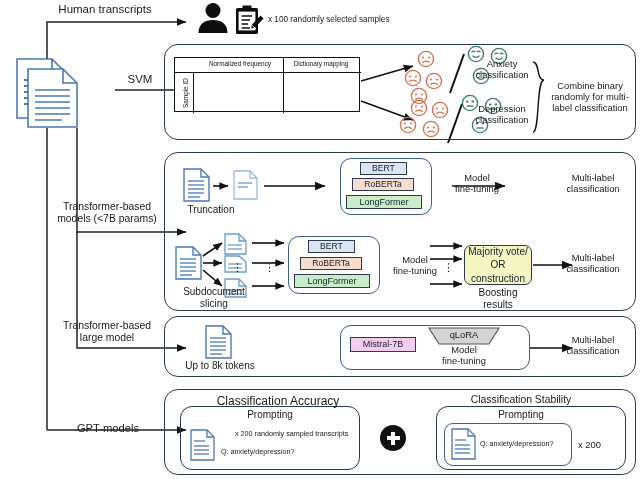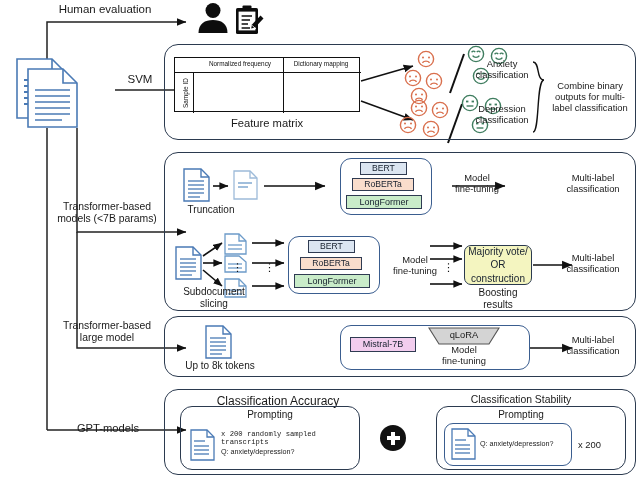--- a/index.html
+++ b/index.html
@@ -179,21 +179,21 @@
         <line x1="21" y1="34" x2="56" y2="34"></line>
         <line x1="21" y1="40" x2="56" y2="40"></line>
         <line x1="21" y1="46" x2="56" y2="46"></line>
         <line x1="21" y1="52" x2="56" y2="52"></line>
         <line x1="21" y1="58" x2="56" y2="58"></line>
         <line x1="21" y1="64" x2="48" y2="64"></line>
       </g>
     </svg>
   </div>
 
-  <div class="lbl" style="left:30px; top:3px; width:150px; font-size:11.5px;">Human evaluation</div>
+  <div class="lbl" style="left:30px; top:3px; width:150px; font-size:11.5px;">Human transcripts</div>
   <div class="lbl" style="left:110px; top:73px; width:60px; font-size:11.5px;">SVM</div>
   <div class="lbl" style="left:42px; top:201px; width:130px; font-size:10.4px;">Transformer-based
 models (&lt;7B params)</div>
   <div class="lbl" style="left:42px; top:320px; width:130px; font-size:10.4px;">Transformer-based
 large model</div>
   <div class="lbl" style="left:48px; top:422px; width:120px; font-size:11.2px;">GPT-models</div>
 
   <div class="doc-icon" style="left:196px; top:2px;">
     <svg width="34" height="32" viewBox="0 0 34 32">
       <circle cx="17" cy="8.5" r="7.5" fill="#0d0d0d"></circle>
@@ -208,32 +208,32 @@
       <g stroke="#0d0d0d" stroke-width="1.5">
         <line x1="8.6" y1="12" x2="19" y2="12"></line>
         <line x1="8.6" y1="16" x2="17" y2="16"></line>
         <line x1="8.6" y1="20" x2="15" y2="20"></line>
         <line x1="8.6" y1="24" x2="17" y2="24"></line>
       </g>
       <path d="M19,20.5 L27.5,11.5 L30.5,14.5 L22,23.5 L18.2,24.5 Z" fill="#0d0d0d"></path>
       <path d="M19.2,21.5 L23,25" stroke="#ffffff" stroke-width="0.9"></path>
     </svg>
   </div>
+  <div class="lbl" style="left:268px; top:15px; width:190px; font-size:8.2px; text-align:left;">x 100 randomly selected samples</div>
 
   <div class="panel" style="left:164px; top:44px; width:472px; height:96px;"></div>
 
   <div class="matrix" style="left:174px; top:57px; width:186px; height:55px;">
     <div class="matrix-line" style="left:0; top:14px; width:186px; height:1.2px;"></div>
     <div class="matrix-line" style="left:18px; top:14px; width:1.2px; height:41px;"></div>
     <div class="matrix-line" style="left:108px; top:0; width:1.2px; height:55px;"></div>
   </div>
   <div class="mhdr" style="left:176px; top:60px; width:128px;">Normalized frequency</div>
   <div class="mhdr" style="left:284px; top:60px; width:74px;">Dictionary mapping</div>
   <div class="vtext" style="left:182px; top:108px;">Sample ID</div>
-  <div class="lbl" style="left:194px; top:117px; width:146px; font-size:11.2px;">Feature matrix</div>
 
   <svg class="layer" viewBox="0 0 640 479">
     <g stroke="#d9704e" fill="none" stroke-width="1.4">
       <g transform="translate(418,51)">
           <circle cx="8" cy="8" r="7.6"></circle>
           <circle cx="5" cy="6.4" r="1" fill="#d9704e" stroke="none"></circle>
           <circle cx="11" cy="6.4" r="1" fill="#d9704e" stroke="none"></circle>
           <path d="M4.4,11.8 C6.2,9.6 9.8,9.6 11.6,11.8"></path>
         </g>
       <g transform="translate(405,70)">
@@ -321,21 +321,21 @@
           <line x1="4.6" y1="11" x2="11.4" y2="11"></line>
         </g>
     </g>
   </svg>
 
   <div class="lbl" style="left:464px; top:58px; width:76px; font-size:9.4px;">Anxiety
 classification</div>
   <div class="lbl" style="left:462px; top:103px; width:80px; font-size:9.4px;">Depression
 classification</div>
   <div class="lbl" style="left:546px; top:80px; width:88px; font-size:9.4px;">Combine binary
-outputs for multi-
+randomly for multi-
 label classification</div>
 
   <div class="panel" style="left:164px; top:152px; width:472px; height:159px;"></div>
 
   <div class="doc-icon" style="left:182px; top:167px;">
     <svg width="30" height="36" viewBox="0 0 30 36">
       <path d="M2,2 H19 L27,10 V34 H2 Z" fill="#fff" stroke="#4a7ab5" stroke-width="1.4"></path>
       <path d="M19,2 L19,10 L27,10" fill="none" stroke="#4a7ab5" stroke-width="1.4"></path>
       <g stroke="#4a7ab5" stroke-width="1.3">
         <line x1="6" y1="14" x2="22" y2="14"></line>
@@ -473,21 +473,21 @@
       <path d="M2,2 H18 L25,9 V32 H2 Z" fill="#fff" stroke="#4a7ab5" stroke-width="1.3"></path>
       <path d="M18,2 L18,9 L25,9" fill="none" stroke="#4a7ab5" stroke-width="1.3"></path>
       <g stroke="#4a7ab5" stroke-width="1.3">
         <line x1="5" y1="13" x2="16" y2="13"></line>
         <line x1="5" y1="18" x2="20" y2="18"></line>
         <line x1="5" y1="22" x2="20" y2="22"></line>
         <line x1="5" y1="26" x2="20" y2="26"></line>
       </g>
     </svg>
   </div>
-  <div class="lbl" style="left:221px; top:430px; width:136px; font-size:7.2px; text-align:left;font-family:Liberation Mono, monospace;">x 200 randomly sampled transcripts</div>
+  <div class="lbl" style="left:235px; top:430px; width:136px; font-size:7.2px; text-align:left;">x 200 randomly sampled transcripts</div>
   <div class="lbl" style="left:221px; top:448px; width:136px; font-size:7.2px; text-align:left;">Q: anxiety/depression?</div>
 
   <div class="plus-badge" style="left:380px; top:425px;"></div>
 
   <div class="lbl" style="left:440px; top:394px; width:162px; font-size:10.4px;">Classification Stability</div>
   <div class="panel-inner" style="left:436px; top:406px; width:190px; height:64px;"></div>
   <div class="lbl" style="left:456px; top:409px; width:130px; font-size:10px;">Prompting</div>
   <div class="panel-inner" style="left:444px; top:423px; width:128px; height:43px; border:1.3px solid #3a5d8f; border-radius:9px;"></div>
   <div class="doc-icon" style="left:450px; top:427px;">
     <svg width="28" height="34" viewBox="0 0 28 34">

